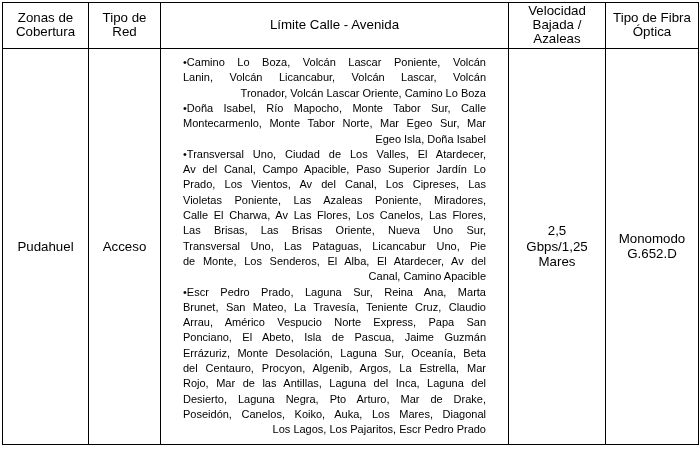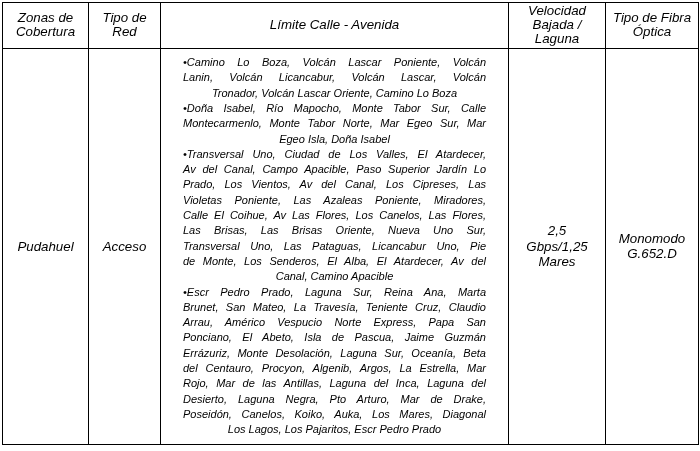--- a/index.html
+++ b/index.html
@@ -10,21 +10,20 @@
     color: #000000;
   }
   .page { width: 700px; height: 451px; background: #ffffff; overflow: hidden; }
   table.coverage {
     border-collapse: collapse;
     table-layout: fixed;
     width: 696px;
     height: 443px;
     margin: 2px 0 0 2px;
     background: #ffffff;
-    font-style: italic;
   }
   table.coverage td, table.coverage th {
     border: 1.5px solid #000000;
     vertical-align: middle;
     font-weight: normal;
     overflow: hidden;
   }
   tr.header-row { height: 45px; }
   th.hcell {
     font-size: 13.3px;
@@ -39,21 +38,21 @@
     padding: 2px;
   }
   td.limites-cell {
     font-size: 11px;
     line-height: 15.3px;
     padding: 4px 22px;
     text-align: left;
   }
   .para { margin: 0; }
   .jline { text-align: justify; text-align-last: justify; }
-  .lastline { text-align: center; }
+  .lastline { text-align: right; }
 </style>
 </head>
 <body>
 
 <div class="page">
   <table class="coverage">
     <colgroup>
       <col style="width:86px">
       <col style="width:72px">
       <col style="width:348px">
@@ -69,21 +68,21 @@
       <th class="hcell">
             <div>Tipo de</div>
             <div>Red</div>
           </th>
       <th class="hcell">
             <div>Límite Calle - Avenida</div>
           </th>
       <th class="hcell">
             <div>Velocidad</div>
             <div>Bajada /</div>
-            <div>Laguna</div>
+            <div>Azaleas</div>
           </th>
       <th class="hcell">
             <div>Tipo de Fibra</div>
             <div>Óptica</div>
           </th>
     </tr>
     <tr>
       <td class="ccell">Pudahuel</td>
       <td class="ccell">Acceso</td>
       <td class="limites-cell">
@@ -95,21 +94,21 @@
             <div class="para">
               <div class="jline">•Doña Isabel, Río Mapocho, Monte Tabor Sur, Calle</div>
               <div class="jline">Montecarmenlo, Monte Tabor Norte, Mar Egeo Sur, Mar</div>
               <div class="lastline">Egeo Isla, Doña Isabel</div>
             </div>
             <div class="para">
               <div class="jline">•Transversal Uno, Ciudad de Los Valles, El Atardecer,</div>
               <div class="jline">Av del Canal, Campo Apacible, Paso Superior Jardín Lo</div>
               <div class="jline">Prado, Los Vientos, Av del Canal, Los Cipreses, Las</div>
               <div class="jline">Violetas Poniente, Las Azaleas Poniente, Miradores,</div>
-              <div class="jline">Calle El Coihue, Av Las Flores, Los Canelos, Las Flores,</div>
+              <div class="jline">Calle El Charwa, Av Las Flores, Los Canelos, Las Flores,</div>
               <div class="jline">Las Brisas, Las Brisas Oriente, Nueva Uno Sur,</div>
               <div class="jline">Transversal Uno, Las Pataguas, Licancabur Uno, Pie</div>
               <div class="jline">de Monte, Los Senderos, El Alba, El Atardecer, Av del</div>
               <div class="lastline">Canal, Camino Apacible</div>
             </div>
             <div class="para">
               <div class="jline">•Escr Pedro Prado, Laguna Sur, Reina Ana, Marta</div>
               <div class="jline">Brunet, San Mateo, La Travesía, Teniente Cruz, Claudio</div>
               <div class="jline">Arrau, Américo Vespucio Norte Express, Papa San</div>
               <div class="jline">Ponciano, El Abeto, Isla de Pascua, Jaime Guzmán</div>

